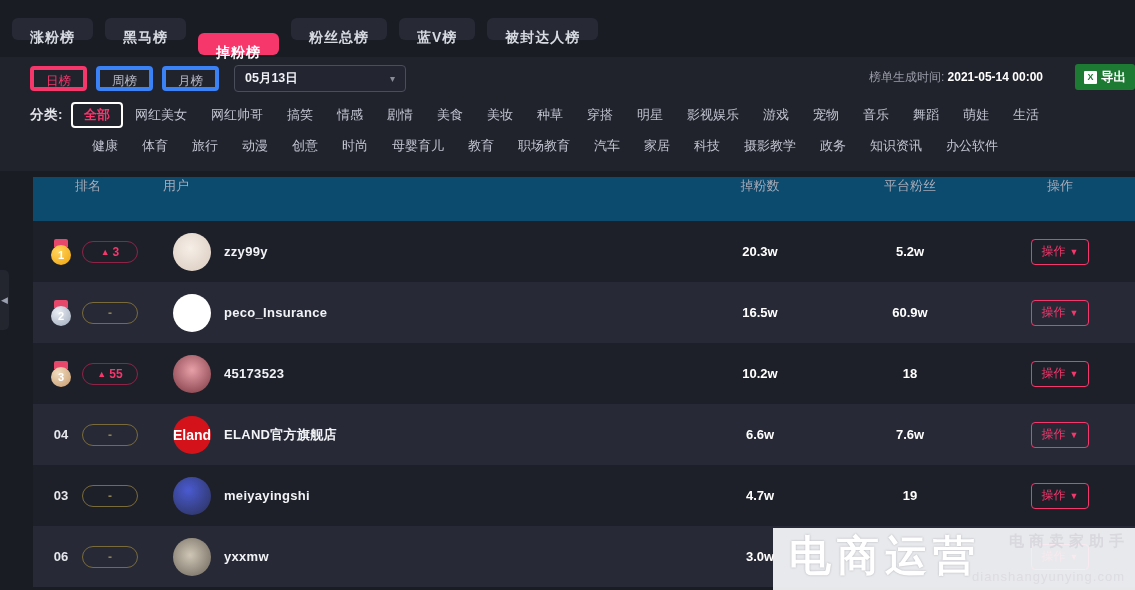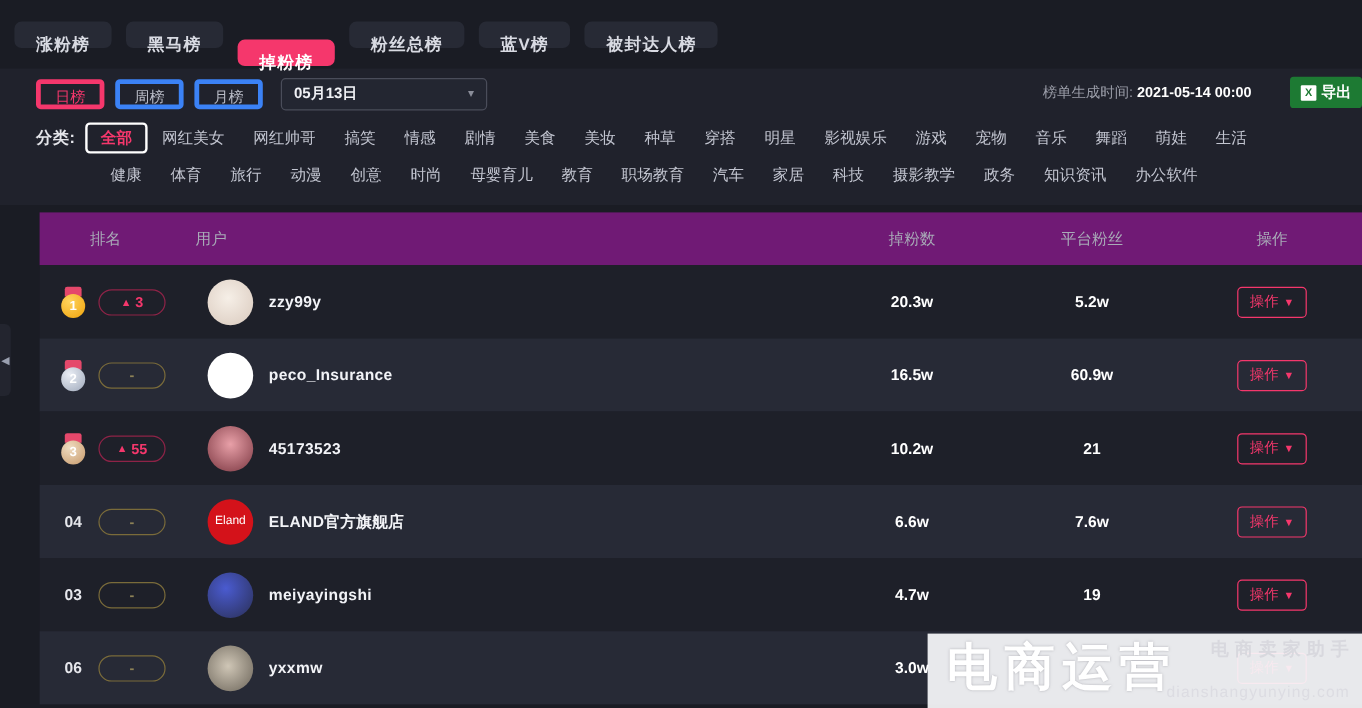--- a/index.html
+++ b/index.html
@@ -105,22 +105,22 @@
   .cat.sel {
     color: #f5376c; border: 2px solid #ffffff;
     border-radius: 4px; padding: 2px 11px;
     font-weight: bold;
   }
   .cat-line.second { padding-left: 50px; }
 
   
   .table { margin: 6px 0 0 33px; width: 1102px; }
   .thead {
-    display: flex; align-items: center;
-    height: 44px; background: #701a75;
+    display: flex; 
+    height: 44px; background: #0c4a6e;
     font-size: 13px; color: #a8abb7;
   }
   .col-rank { width: 130px; padding-left: 42px; }
   .col-user { flex: 1; }
   .col-drop { width: 150px; text-align: center; }
   .col-fans { width: 150px; text-align: center; }
   .col-act  { width: 150px; text-align: center; }
 
   .trow {
     display: flex; align-items: center;
@@ -155,21 +155,21 @@
   }
   .chg.up { border: 1px solid #8e2347; color: #f5376c; }
   .chg.flat { border: 1px solid #7a6b3a; color: #8d8257; }
   .arrow-up { font-size: 9px; }
 
   .user-cell { flex: 1; display: flex; align-items: center; gap: 13px; padding-left: 10px; }
   .avatar {
     width: 38px; height: 38px; border-radius: 50%;
     flex: none; overflow: hidden;
     display: flex; align-items: center; justify-content: center;
-    font-size: 10px; font-weight: normal; color: #fff;
+    font-size: 14px; font-weight: bold; color: #fff;
   }
   .uname { font-size: 13px; font-weight: bold; color: #f2f3f7; letter-spacing: .3px; }
   .num { width: 150px; text-align: center; font-size: 13px; font-weight: bold; color: #ffffff; }
   .act-cell { width: 150px; display: flex; justify-content: center; }
   .act-btn {
     border: 1px solid #f5376c; color: #f5376c;
     background: transparent; border-radius: 4px;
     font-size: 12px; height: 26px; padding: 0 10px;
     display: flex; align-items: center; gap: 4px;
     cursor: pointer;
@@ -351,21 +351,21 @@
             <div class="chg up">
               <span class="arrow-up">▲</span>
               <span>55</span>
             </div>
           </div>
           <div class="user-cell">
             <div class="avatar" style="background:radial-gradient(circle at 50% 40%, #e8a0a8, #7a3640)"></div>
             <div class="uname">45173523</div>
           </div>
           <div class="num">10.2w</div>
-          <div class="num">21</div>
+          <div class="num">18</div>
           <div class="act-cell">
             <button class="act-btn">
               <span>操作</span>
               <span class="tri">▼</span>
             </button>
           </div>
         </div>
         <div class="trow even">
           <div class="rank-cell">
             <div class="rank-num">04</div>

